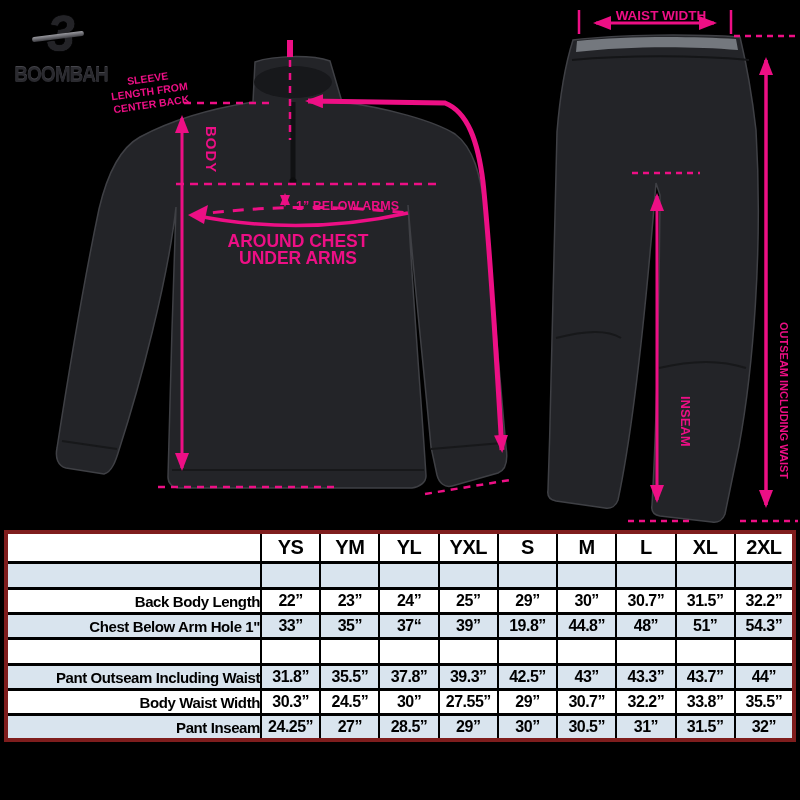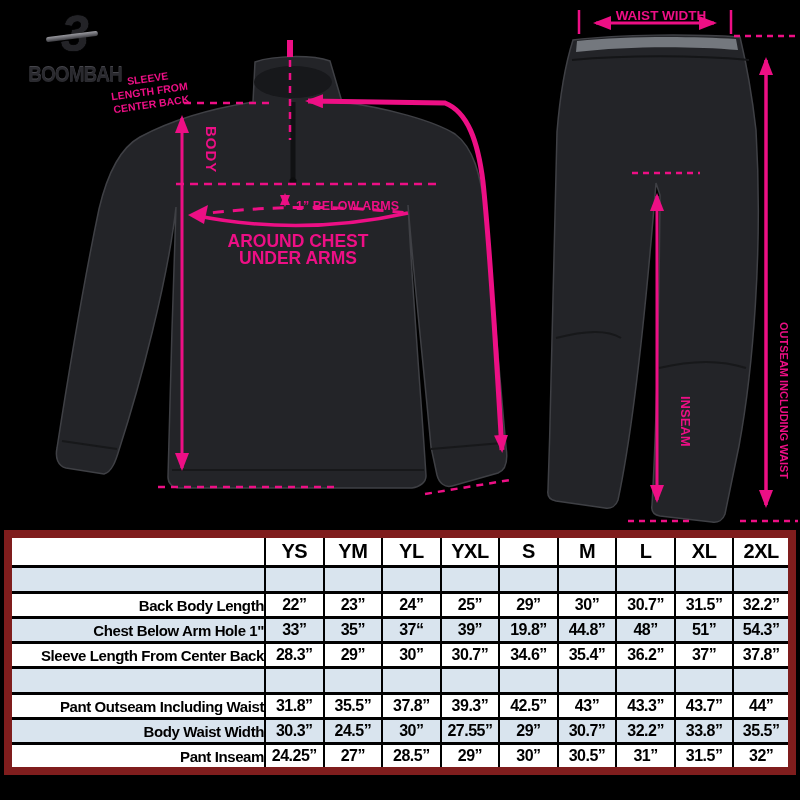--- a/index.html
+++ b/index.html
@@ -1,33 +1,33 @@
 <!DOCTYPE html>
 <html><head>
 <meta charset="utf-8">
 <style>
   html,body{margin:0;padding:0;background:#000;}
   #canvas{position:relative;width:800px;height:800px;background:#000;overflow:hidden;
           font-family:"Liberation Sans",sans-serif;}
   
-  .logo{position:absolute;left:16px;top:6px;width:118px;text-align:center;}
+  .logo{position:absolute;left:2px;top:6px;width:118px;text-align:center;}
   .logo-mark{position:relative;height:56px;}
   .logo-3{font:italic 900 50px/56px "Liberation Sans",sans-serif;color:#232327;
           text-shadow:0 0 1px #3c3c42,0 2px 3px #000;}
   .logo-swoosh{position:absolute;left:30px;top:28px;width:52px;height:5px;
           background:linear-gradient(to bottom,#9a9aa0,#3f3f44);transform:rotate(-7deg);border-radius:2px;}
   .logo-name{font-weight:bold;font-size:19px;letter-spacing:-1px;color:#2a2a2f;
           transform:scale(1,1.2);transform-origin:top center;
           text-shadow:0 -1px 0 #46464c,0 1px 1px #000;white-space:nowrap;}
   
   #diagram{position:absolute;left:0;top:0;}
   .note{font-weight:bold;fill:#ed0f85;}
   
   table{position:absolute;left:4px;top:530px;width:792px;table-layout:fixed;
-        border-collapse:collapse;background:#fff;border:8px solid #7f1d1d;}
+        border-collapse:collapse;background:#fff;border:4px solid #7f1d1d;}
   th,td{border-left:2px solid #000;border-right:2px solid #000;
         border-top:3px solid #000;border-bottom:3px solid #000;
         text-align:center;padding:0;color:#000;overflow:hidden;white-space:nowrap;}
   th{height:27px;font-size:20px;font-weight:bold;letter-spacing:-0.5px;}
   td{height:22px;font-size:16px;font-weight:bold;letter-spacing:-0.5px;}
   .label-col{width:252px;}
   td.row-label{text-align:right;padding-left:6px;font-size:15px;letter-spacing:-0.4px;}
   tr.spacer td{height:23px;}
   tbody tr:nth-child(odd) td{background:#d9e4ee;}
 </style>
@@ -184,32 +184,20 @@
         <td>33”</td>
         <td>35”</td>
         <td>37“</td>
         <td>39”</td>
         <td>19.8”</td>
         <td>44.8”</td>
         <td>48”</td>
         <td>51”</td>
         <td>54.3”</td>
       </tr>
-      <tr>
-        <td class="row-label">Sleeve Length From Center Back</td>
-        <td>28.3”</td>
-        <td>29”</td>
-        <td>30”</td>
-        <td>30.7”</td>
-        <td>34.6”</td>
-        <td>35.4”</td>
-        <td>36.2”</td>
-        <td>37”</td>
-        <td>37.8”</td>
-      </tr>
       <tr class="spacer">
         <td class="row-label"></td>
         <td></td>
           <td></td>
           <td></td>
         <td></td>
           <td></td>
           <td></td>
         <td></td>
           <td></td>

